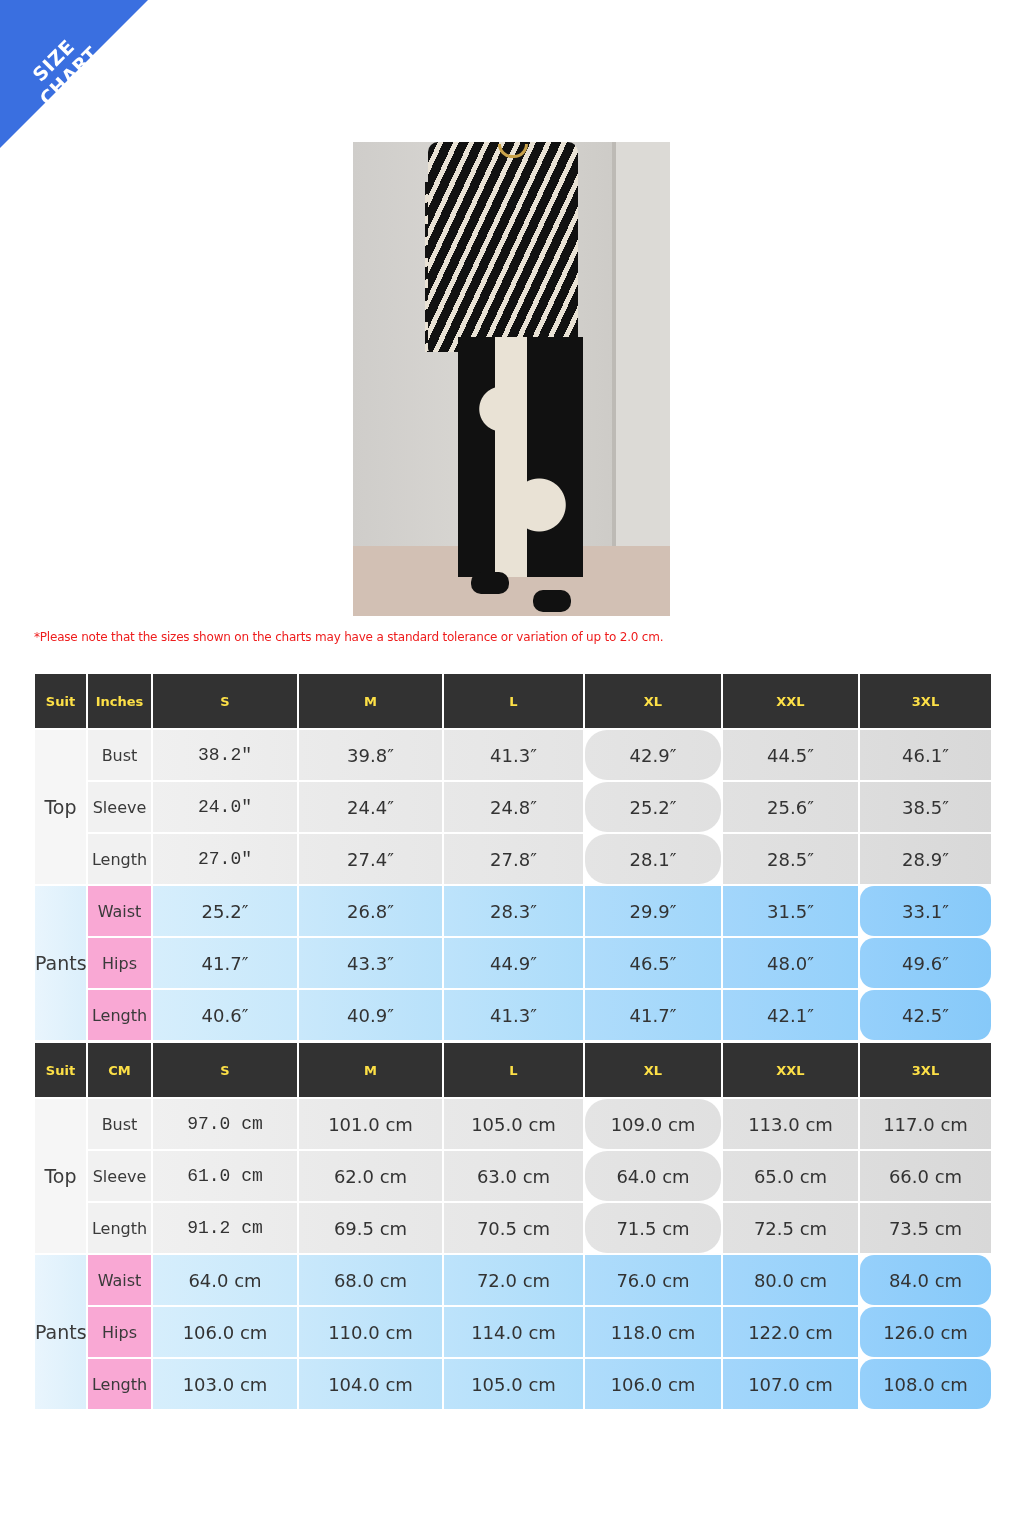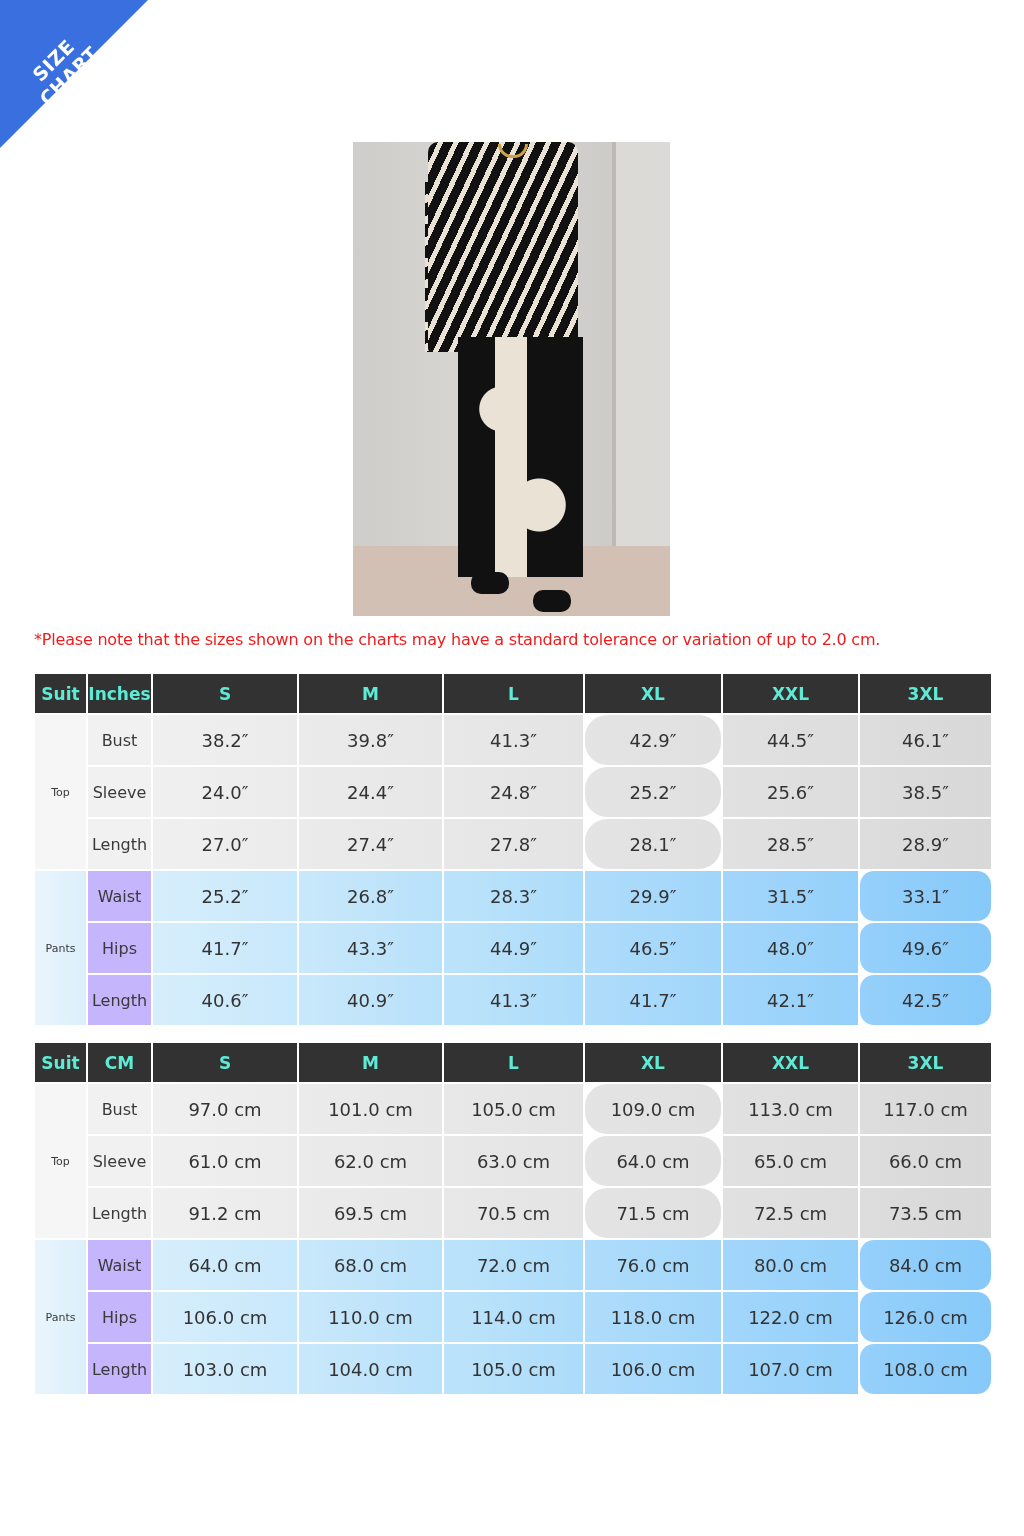--- a/index.html
+++ b/index.html
@@ -45,54 +45,54 @@
         radial-gradient(circle at 65% 70%, #e9e2d5 0 26px, transparent 27px),
         linear-gradient(90deg, #111 0 30%, #e9e2d5 30% 55%, #111 55% 100%);
     }
     .photo .shoe-l { position: absolute; left: 118px; top: 430px; width: 38px; height: 22px; background: #111; border-radius: 10px; }
     .photo .shoe-r { position: absolute; left: 180px; top: 448px; width: 38px; height: 22px; background: #111; border-radius: 10px; }
     .photo .necklace { position: absolute; left: 145px; top: 2px; width: 30px; height: 14px; border: 3px solid #c9a24a; border-top: none; border-radius: 0 0 15px 15px; }
 
     
     .note {
       position: absolute; left: 34px; top: 630px; width: 960px;
-      color: #ee1c1c; font-size: 16px; font-family: "DejaVu Sans", sans-serif; letter-spacing: -0.2px;
+      color: #ee1c1c; font-size: 12px; font-family: "DejaVu Sans", sans-serif; letter-spacing: -0.2px;
     }
 
     
     .size-table {
       position: absolute; left: 33px; width: 958px;
       border-collapse: separate; border-spacing: 2px;
       table-layout: fixed;
     }
     .size-table.t1 { top: 672px; }
     .size-table.t2 { top: 1041px; }
     .size-table th {
-      background: #323232; color: #5eead4; font-weight: bold; font-size: 17px;
-      height: 39px; text-align: center; font-family: "DejaVu Sans", sans-serif;
+      background: #323232; color: #fde047; font-weight: bold; font-size: 13px;
+      height: 54px; text-align: center; font-family: "DejaVu Sans", sans-serif;
     }
     .size-table td {
       height: 50px; text-align: center; font-size: 18px; color: #333;
       font-family: "DejaVu Sans", sans-serif;
     }
     .size-table td.lbl { font-size: 16px; color: #3a3a3a; }
-    .size-table td.grp { font-size: 11px; color: #3a3a3a; }
+    .size-table td.grp { font-size: 19px; color: #3a3a3a; }
 
     .size-table tr.top td { background: #eeeeee; }
     .size-table tr.top td.c-grp { background: #f6f6f6; }
     .size-table tr.top td.c-lbl { background: #f1f1f1; }
-    .size-table tr.top td.c-s { background: linear-gradient(90deg,#f0f0f0,#ebebeb); }
+    .size-table tr.top td.c-s { background: linear-gradient(90deg,#f0f0f0,#ebebeb); font-family: Liberation Mono, monospace; }
     .size-table tr.top td.c-m { background: linear-gradient(90deg,#ebebeb,#e7e7e7); }
     .size-table tr.top td.c-l { background: linear-gradient(90deg,#e8e8e8,#e4e4e4); }
     .size-table tr.top td.c-xl { background: linear-gradient(90deg,#e4e4e4,#e0e0e0); border-radius: 22px; }
     .size-table tr.top td.c-xxl { background: linear-gradient(90deg,#e1e1e1,#dddddd); }
     .size-table tr.top td.c-3xl { background: linear-gradient(90deg,#dddddd,#d8d8d8); margin-top: 35px; }
 
     .size-table tr.pants td.c-grp { background: linear-gradient(90deg,#e9f5fd,#dbeffb); }
-    .size-table tr.pants td.c-lbl { background: #c4b5fd; }
+    .size-table tr.pants td.c-lbl { background: #f9a8d4; }
     .size-table tr.pants td.c-s { background: linear-gradient(90deg,#d6eefc,#c8e8fb); }
     .size-table tr.pants td.c-m { background: linear-gradient(90deg,#c9e8fb,#b8e1fa); }
     .size-table tr.pants td.c-l { background: linear-gradient(90deg,#bde3fb,#acdcfa); }
     .size-table tr.pants td.c-xl { background: linear-gradient(90deg,#afdcfb,#a0d6fa); }
     .size-table tr.pants td.c-xxl { background: linear-gradient(90deg,#a3d6fb,#94d0fa); }
     .size-table tr.pants td.c-3xl { background: linear-gradient(90deg,#96d0fb,#86c9f9); border-radius: 14px; }
 
     col.w-grp { width: 51px; }
     col.w-lbl { width: 63px; }
     col.w-s { width: 144px; }

